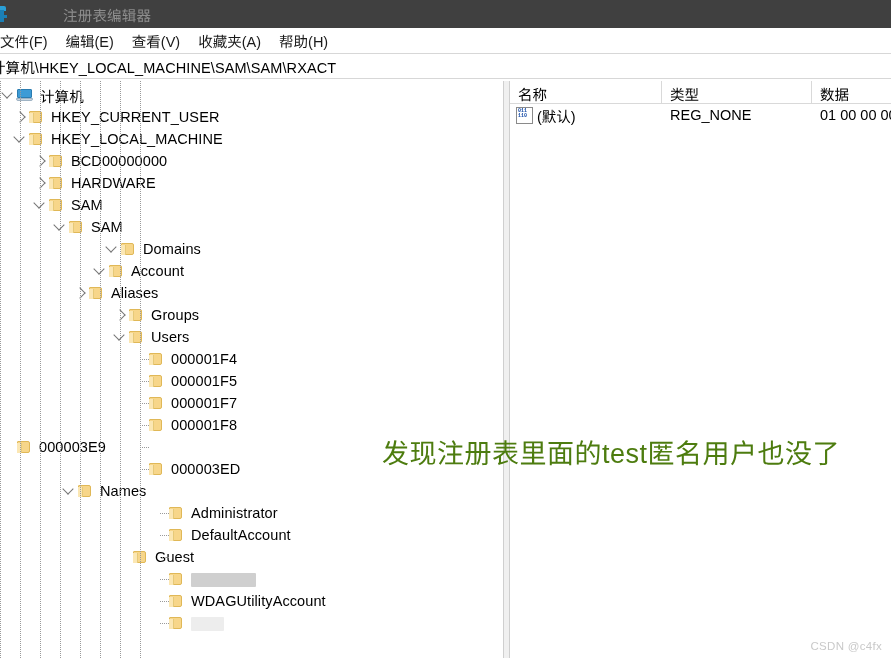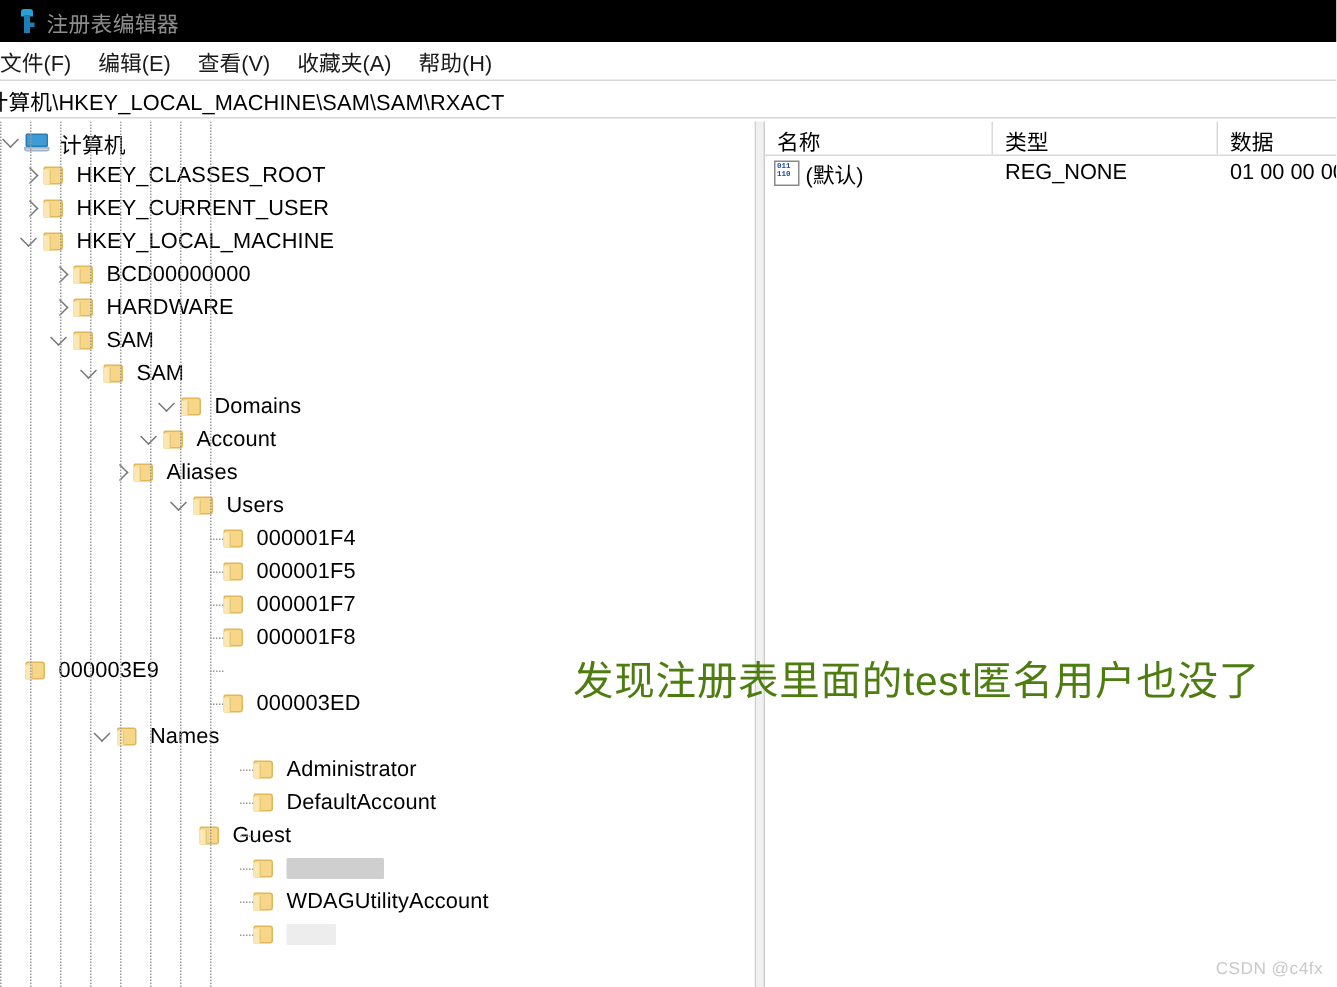--- a/index.html
+++ b/index.html
@@ -14,25 +14,26 @@
     font-family: "Liberation Sans", "DejaVu Sans", sans-serif;
     font-size: 14px;
     color: #000000;
     position: relative;
     -webkit-font-smoothing: antialiased;
   }
 
   
   #titlebar {
     height: 28px;
-    background: #000000;
+    background: #404040;
     display: flex;
     align-items: center;
-    padding-left: 16px;
-    box-sizing: border-box;
+    padding-left: 0px;
+    box-sizing: border-box;
+    gap: 48px;
   }
   #app-icon {
     width: 14px;
     height: 16px;
     margin-left: -5px;
     margin-right: 6px;
     position: relative;
     flex: none;
   }
   #app-icon .key-top {
@@ -374,28 +375,20 @@
             <span class="base"></span>
           </span>
           <span class="node-label">计算机</span>
         </div>
         <div class="tree-row" style="padding-left: 12px;">
           <span class="twisty collapsed"></span>
           <span class="folder-ico">
             <span class="back"></span>
             <span class="front"></span>
           </span>
-          <span class="node-label">HKEY_CLASSES_ROOT</span>
-        </div>
-        <div class="tree-row" style="padding-left: 12px;">
-          <span class="twisty collapsed"></span>
-          <span class="folder-ico">
-            <span class="back"></span>
-            <span class="front"></span>
-          </span>
           <span class="node-label">HKEY_CURRENT_USER</span>
         </div>
         <div class="tree-row" style="padding-left: 12px;">
           <span class="twisty expanded"></span>
           <span class="folder-ico">
             <span class="back"></span>
             <span class="front"></span>
           </span>
           <span class="node-label">HKEY_LOCAL_MACHINE</span>
         </div>
@@ -447,20 +440,28 @@
           </span>
           <span class="node-label">Account</span>
         </div>
         <div class="tree-row" style="padding-left: 72px;">
           <span class="twisty collapsed"></span>
           <span class="folder-ico">
             <span class="back"></span>
             <span class="front"></span>
           </span>
           <span class="node-label">Aliases</span>
+        </div>
+        <div class="tree-row" style="padding-left: 112px;">
+          <span class="twisty collapsed"></span>
+          <span class="folder-ico">
+            <span class="back"></span>
+            <span class="front"></span>
+          </span>
+          <span class="node-label">Groups</span>
         </div>
         <div class="tree-row" style="padding-left: 112px;">
           <span class="twisty expanded"></span>
           <span class="folder-ico">
             <span class="back"></span>
             <span class="front"></span>
           </span>
           <span class="node-label">Users</span>
         </div>
         <div class="tree-row" style="padding-left: 132px;">

